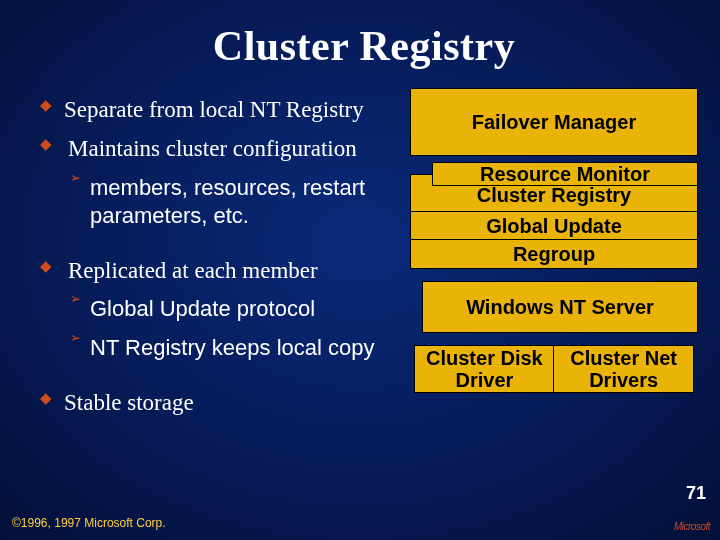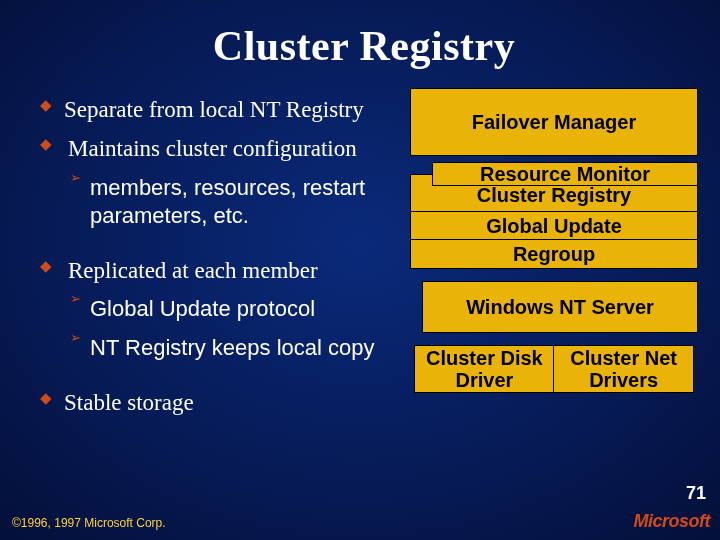--- a/index.html
+++ b/index.html
@@ -103,23 +103,23 @@
     bottom: 10px;
     color: #ffd040;
     font-family: Arial, sans-serif;
     font-size: 12px;
   }
   .ms-logo {
     position: absolute;
     right: 10px;
     bottom: 8px;
     font-family: Arial, sans-serif;
-    font-weight: bold;
+    font-weight: normal;
     font-style: italic;
-    font-size: 18px;
+    font-size: 10px;
     color: #d04a1a;
     letter-spacing: -0.5px;
   }
 </style>
 </head>
 <body>
 
 <div class="title">Cluster Registry</div>
 
 <div class="content">

